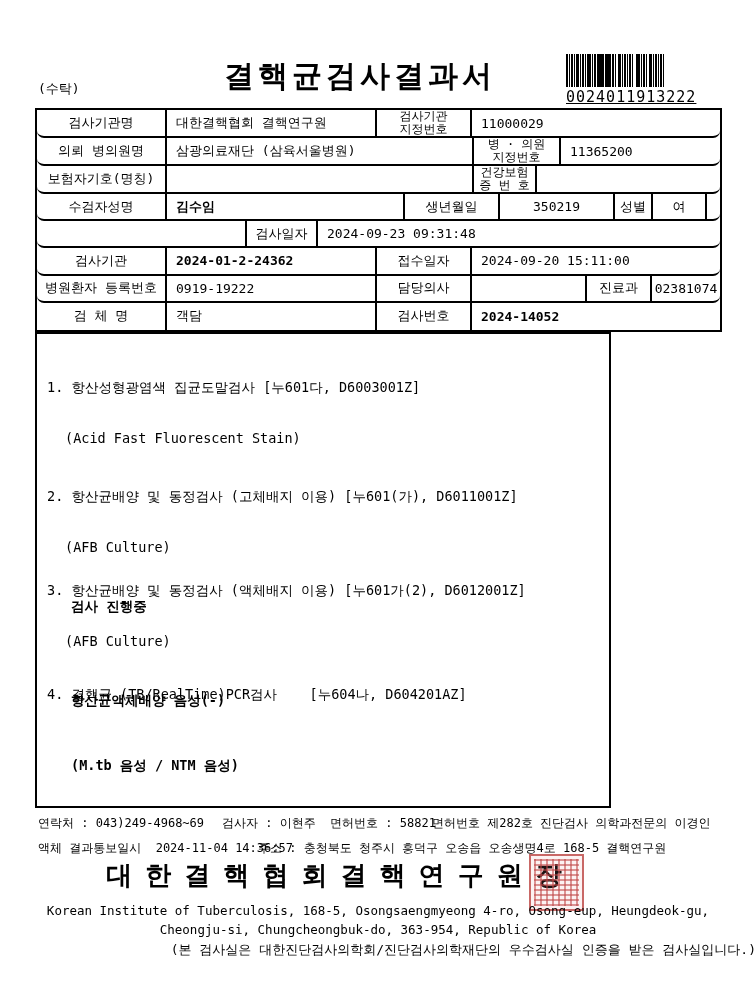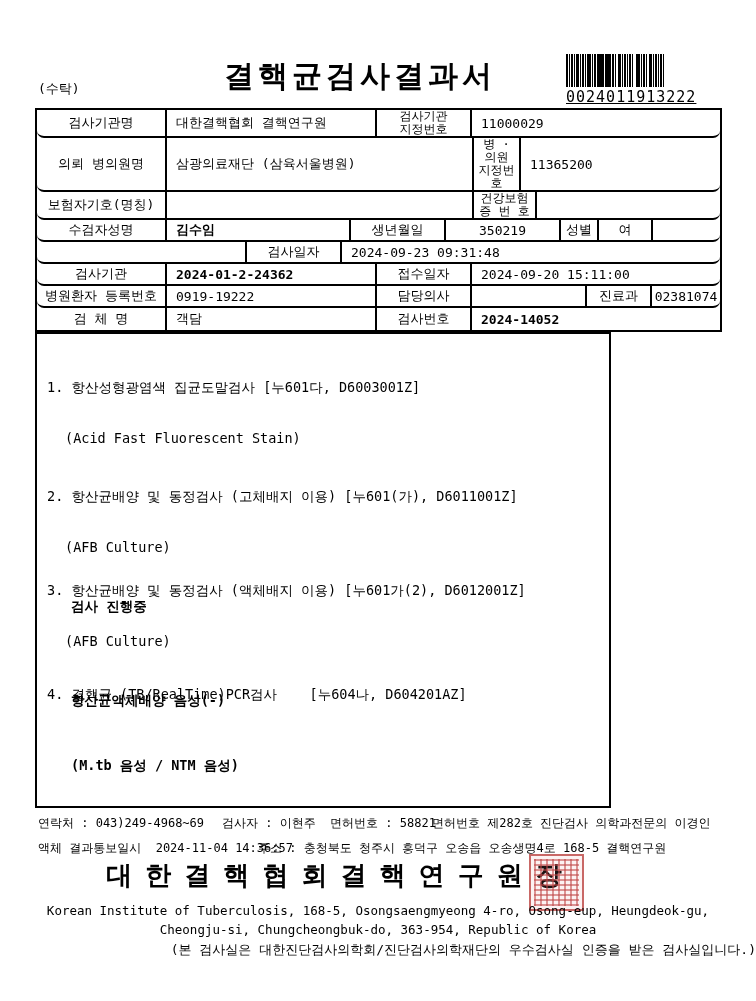--- a/index.html
+++ b/index.html
@@ -117,46 +117,46 @@
       <div class="c" style="width:130px">검사기관명</div>
       <div class="c cv" style="width:210px">대한결핵협회 결핵연구원</div>
       <div class="c two-line" style="width:95px">검사기관
 지정번호</div>
       <div class="c cv fill">11000029</div>
     </div>
 
     <div class="irow">
       <div class="c" style="width:130px">의뢰 병의원명</div>
       <div class="c cv" style="width:307px">삼광의료재단 (삼육서울병원)</div>
-      <div class="c two-line" style="width:47px">병 · 의원
+      <div class="c two-line" style="width:87px">병 · 의원
 지정번호</div>
       <div class="c cv fill">11365200</div>
     </div>
 
     <div class="irow">
       <div class="c" style="width:130px">보험자기호(명칭)</div>
       <div class="c cv" style="width:307px"></div>
       <div class="c two-line" style="width:63px">건강보험
 증 번 호</div>
       <div class="c cv fill"></div>
     </div>
 
     <div class="irow">
       <div class="c" style="width:130px">수검자성명</div>
-      <div class="c cv bold" style="width:184px">김수임</div>
+      <div class="c cv bold" style="width:238px">김수임</div>
       <div class="c" style="width:95px">생년월일</div>
       <div class="c" style="width:115px">350219</div>
       <div class="c" style="width:38px">성별</div>
       <div class="c" style="width:54px">여</div>
       <div class="c fill"></div>
     </div>
 
     <div class="irow">
       <div class="c cv" style="width:210px"></div>
-      <div class="c" style="width:95px">검사일자</div>
+      <div class="c" style="width:71px">검사일자</div>
       <div class="c cv fill">2024-09-23 09:31:48</div>
     </div>
 
     <div class="irow">
       <div class="c" style="width:130px">검사기관</div>
       <div class="c cv bold" style="width:210px">2024-01-2-24362</div>
       <div class="c" style="width:95px">접수일자</div>
       <div class="c cv fill">2024-09-20 15:11:00</div>
     </div>
 

